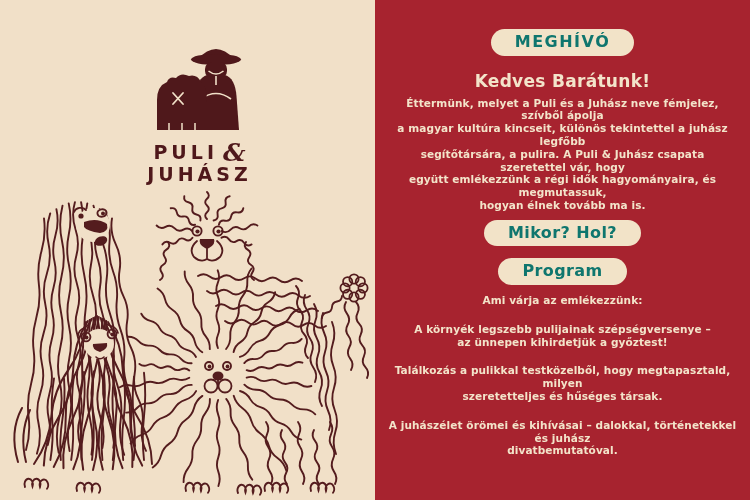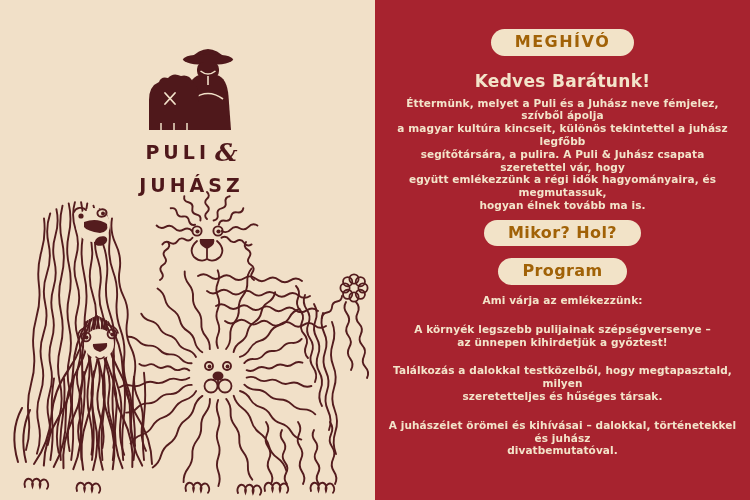--- a/index.html
+++ b/index.html
@@ -1,29 +1,29 @@
 <!DOCTYPE html>
 <html><head>
 <meta charset="utf-8">
 <style>
   html,body{margin:0;padding:0;}
   body{width:750px;height:500px;overflow:hidden;font-family:"DejaVu Sans",sans-serif;}
   .page{display:flex;width:750px;height:500px;}
   
   .left-panel{position:relative;width:375px;height:500px;background:#F1E0C8;overflow:hidden;}
-  .logo{position:absolute;top:38px;left:4px;width:375px;display:flex;flex-direction:column;align-items:center;}
+  .logo{position:absolute;top:38px;left:12px;width:375px;display:flex;flex-direction:column;align-items:center;}
   .logo svg{display:block;}
   .logo-text{margin-top:0;text-align:center;color:#4F181B;line-height:1.0;}
   .logo-line1{display:flex;align-items:baseline;justify-content:center;font-weight:800;font-size:19px;letter-spacing:4px;}
   .logo-line1 .amp{font-family:"DejaVu Serif",serif;font-style:italic;font-size:25px;letter-spacing:0;margin-left:5px;position:relative;top:2px;}
-  .logo-line2{font-weight:800;font-size:19px;letter-spacing:4px;margin-top:13px;}
+  .logo-line2{font-weight:800;font-size:19px;letter-spacing:4px;margin-top:2px;}
   #dogs{position:absolute;left:0;bottom:0;}
   
   .right-panel{width:375px;height:500px;background:#A7232F;color:#F3E4CA;display:flex;flex-direction:column;align-items:center;padding-top:29px;box-sizing:border-box;text-align:center;}
-  .pill{background:#F2E3C8;color:#a16207;font-weight:bold;border-radius:999px;padding:4px 24px 5px;font-size:16px;letter-spacing:1.5px;line-height:1.1;}
+  .pill{background:#F2E3C8;color:#0f766e;font-weight:bold;border-radius:999px;padding:4px 24px 5px;font-size:16px;letter-spacing:1.5px;line-height:1.1;}
   .pill.small{letter-spacing:0.4px;}
   .greeting{font-weight:bold;font-size:17px;margin:15px 0 0;letter-spacing:0.3px;}
   .body{font-weight:bold;font-size:10.5px;line-height:1.22;margin:8px;max-width:352px;letter-spacing:0.1px;}
   .multiline{white-space:pre-line;}
   .intro{margin-top:6px;}
   .pill-when{margin-top:0;}
   .when-where{margin-top:9px;}
   .pill-program{margin-top:12px;}
   .program-intro{margin-top:9px;}
   .program-item{margin-top:8px;}
@@ -201,19 +201,19 @@
     <p class="body multiline intro">Éttermünk, melyet a Puli és a Juhász neve fémjelez, szívből ápolja
 a magyar kultúra kincseit, különös tekintettel a juhász legfőbb
 segítőtársára, a pulira. A Puli &amp; Juhász csapata szeretettel vár, hogy
 együtt emlékezzünk a régi idők hagyományaira, és megmutassuk,
 hogyan élnek tovább ma is.</p>
     <div class="pill small pill-when">Mikor? Hol?</div>
     <div class="pill small pill-program">Program</div>
     <p class="body program-intro">Ami várja az emlékezzünk:</p>
     <p class="body multiline program-item">A környék legszebb pulijainak szépségversenye –
 az ünnepen kihirdetjük a győztest!</p>
-    <p class="body multiline program-item">Találkozás a dalokkal testközelből, hogy megtapasztald, milyen
+    <p class="body multiline program-item">Találkozás a pulikkal testközelből, hogy megtapasztald, milyen
 szeretetteljes és hűséges társak.</p>
     <p class="body multiline program-item">A juhászélet örömei és kihívásai – dalokkal, történetekkel és juhász
 divatbemutatóval.</p>
 
   </div>
 </div>
 
 </body></html>

